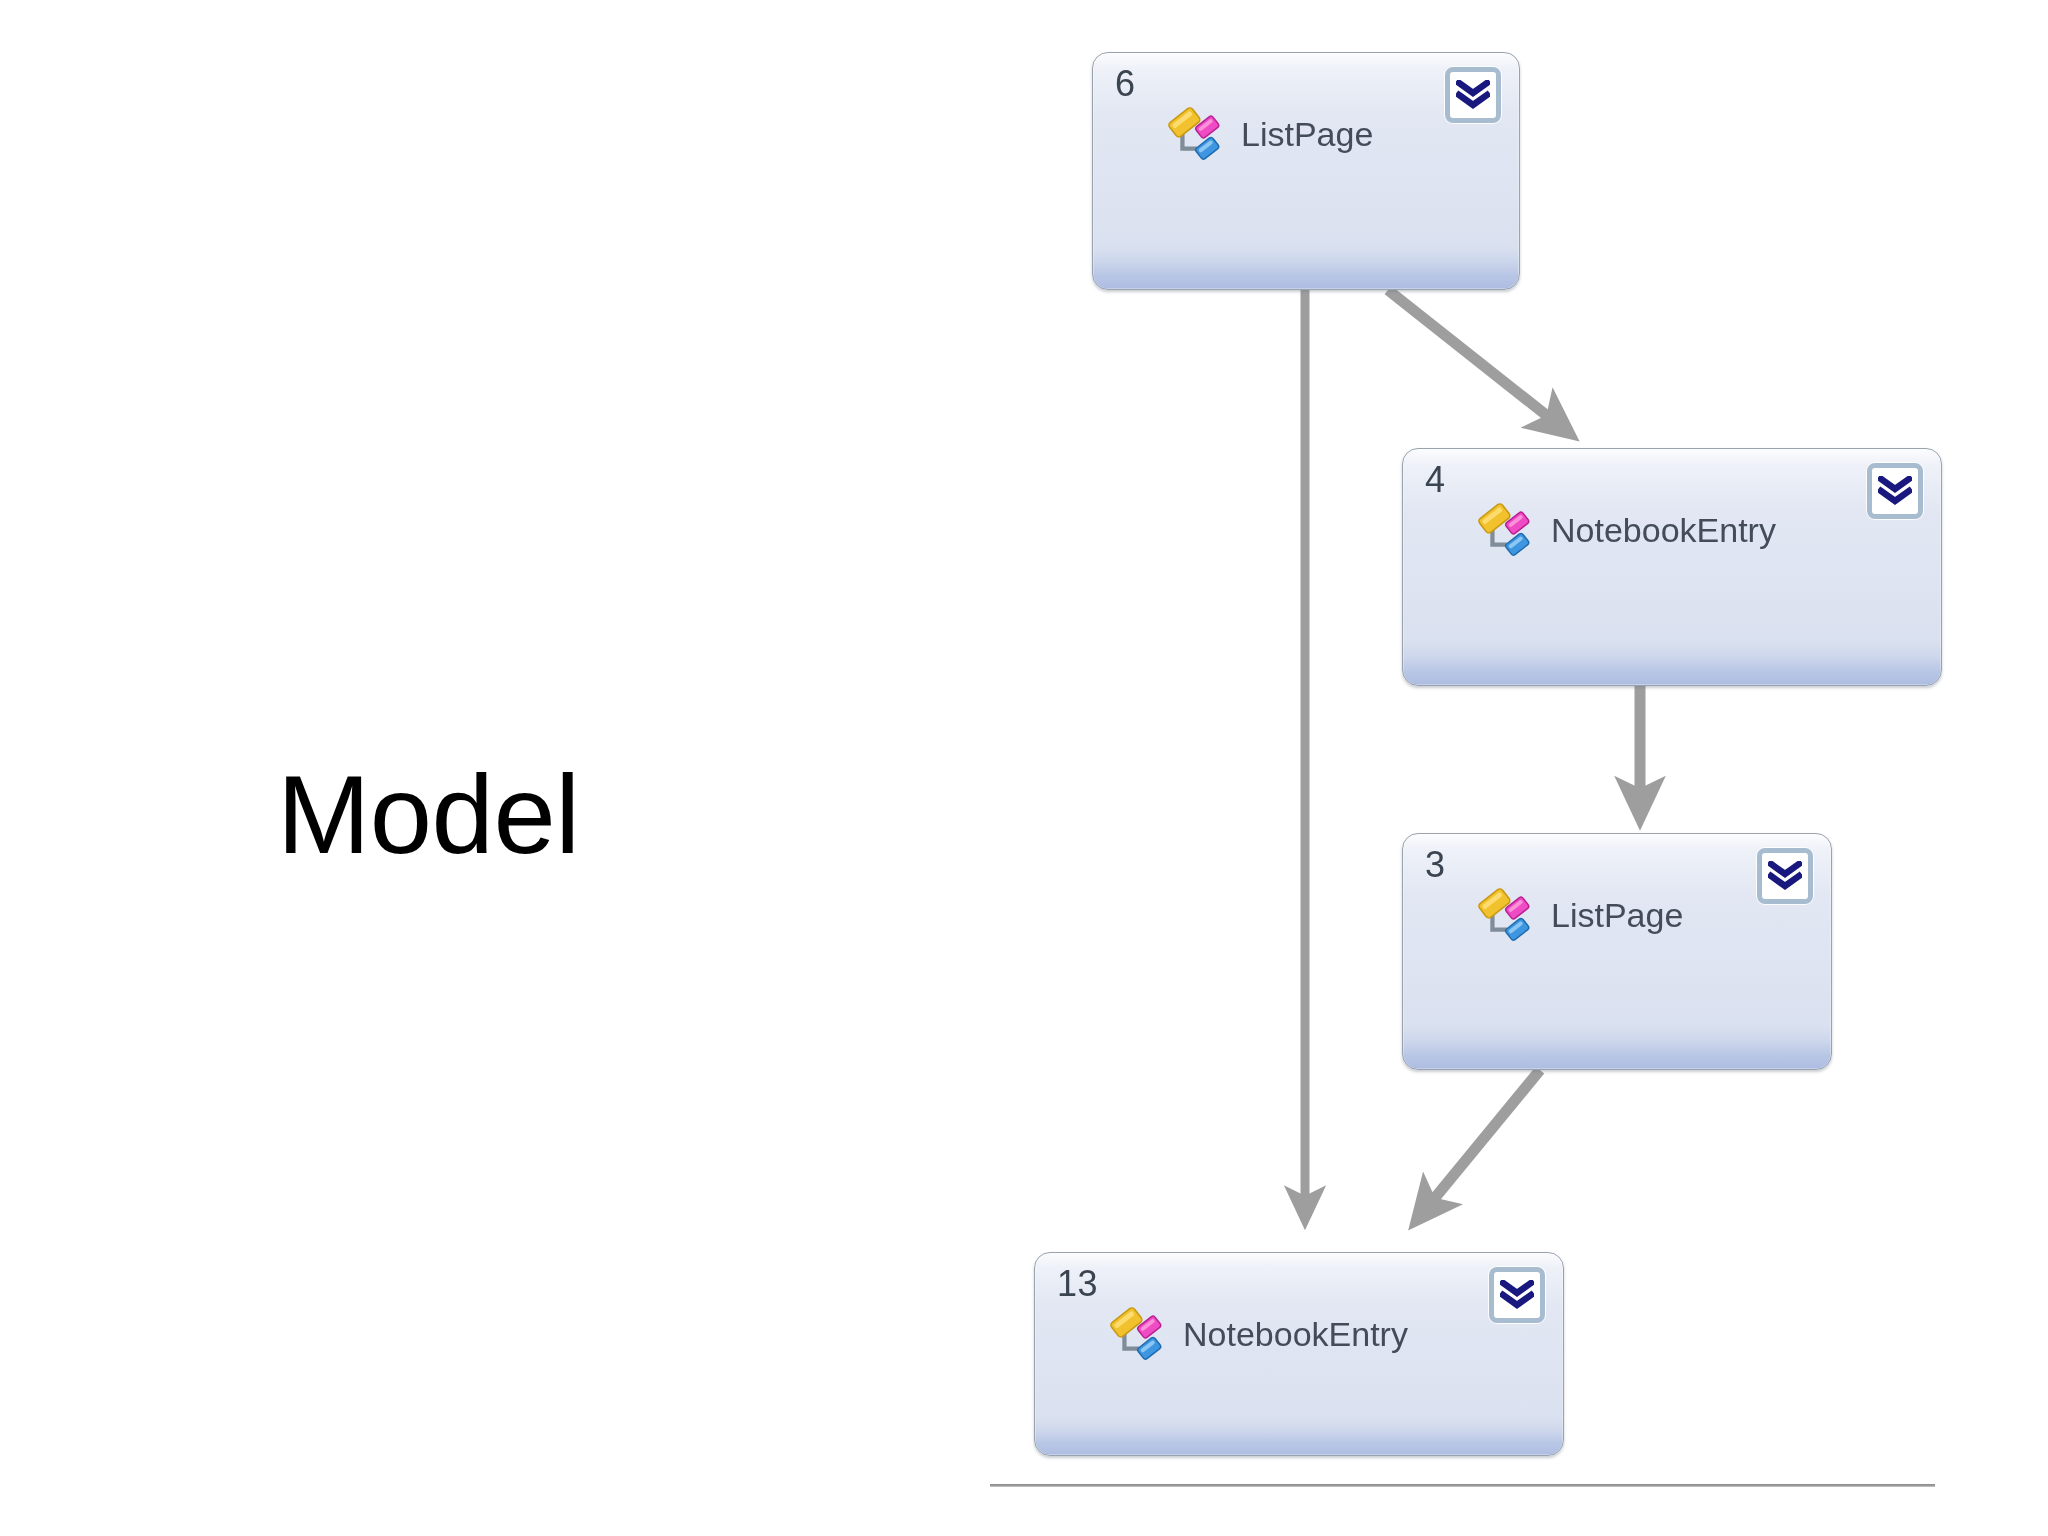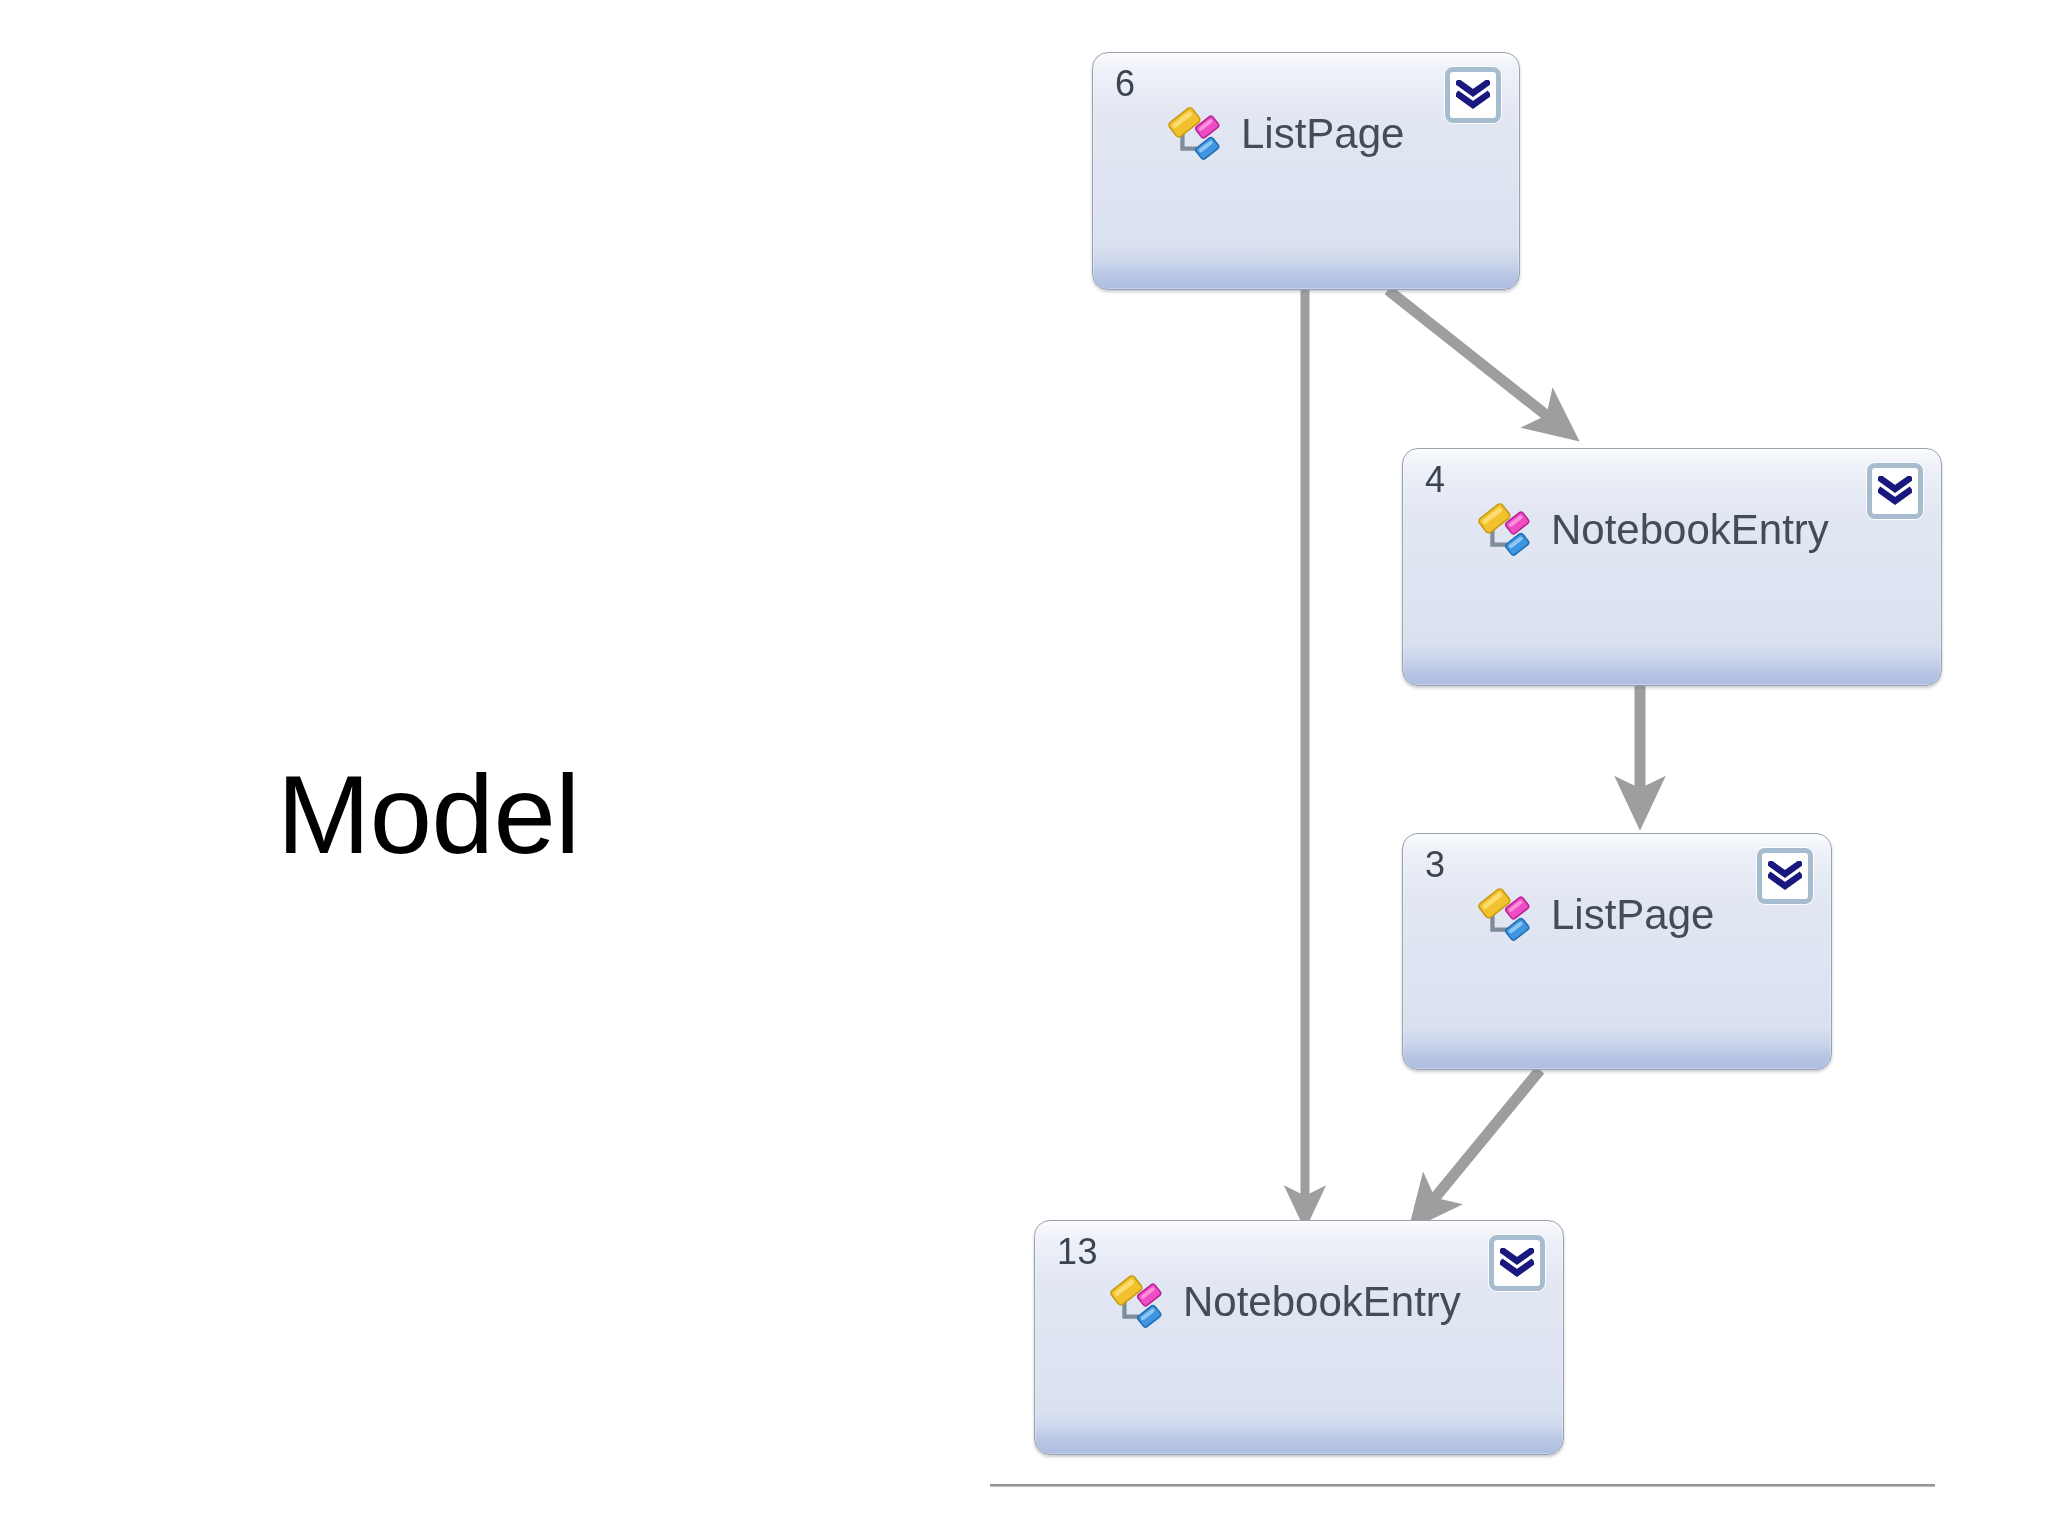--- a/index.html
+++ b/index.html
@@ -57,21 +57,21 @@
   }
   .node-body{
     position:absolute;
     left:0; right:0;
     top:50px;
     display:flex;
     align-items:center;
     padding-left:72px;
   }
   .node-label{
-    font-size:42px;
+    font-size:34px;
     color:#434c58;
     white-space:nowrap;
     font-weight:400;
     margin-left:14px;
   }
 
   
   .chev-btn{
     position:absolute;
     top:14px;
@@ -226,21 +226,21 @@
         <g transform="rotate(-38 42 48)">
           <rect x="33" y="41" width="22" height="14" rx="3" fill="#3f96e0"></rect>
           <rect x="33" y="41" width="22" height="14" rx="3" fill="none" stroke="#1d6bb0" stroke-width="1.5"></rect>
           <rect x="35.5" y="43.5" width="17" height="4" rx="1.8" fill="#9ad0f7" opacity="0.85"></rect>
         </g>
       </svg>
       <span class="node-label">ListPage</span>
     </div>
   </div>
 
-  <div class="node" style="left:1034px; top:1220px; width:530px; height:235px;">
+  <div class="node" style="left:1034px; top:1252px; width:530px; height:204px;">
     <span class="node-count">13</span>
 
     <div class="chev-btn" style="right:18px;">
       <svg width="34" height="30" viewBox="0 0 34 30" xmlns="http://www.w3.org/2000/svg">
         <path d="M3 3 L17 13 L31 3" fill="none" stroke="#18187e" stroke-width="6.5" stroke-linecap="square" stroke-linejoin="miter"></path>
         <path d="M3 15 L17 25 L31 15" fill="none" stroke="#18187e" stroke-width="6.5" stroke-linecap="square" stroke-linejoin="miter"></path>
       </svg>
     </div>
 
     <div class="node-body">

